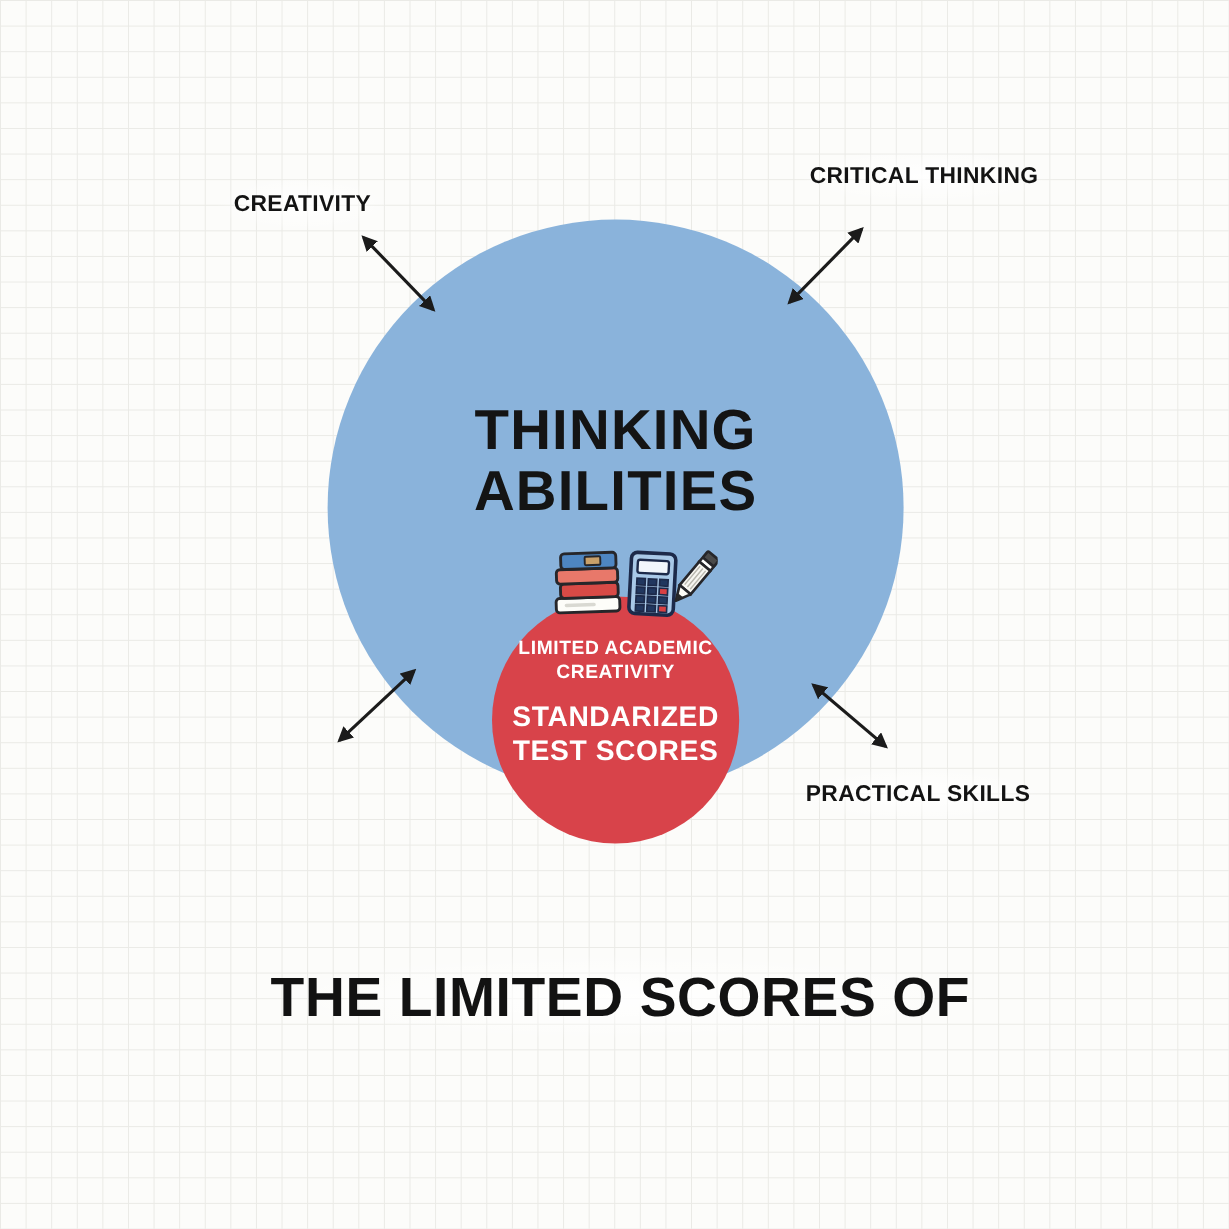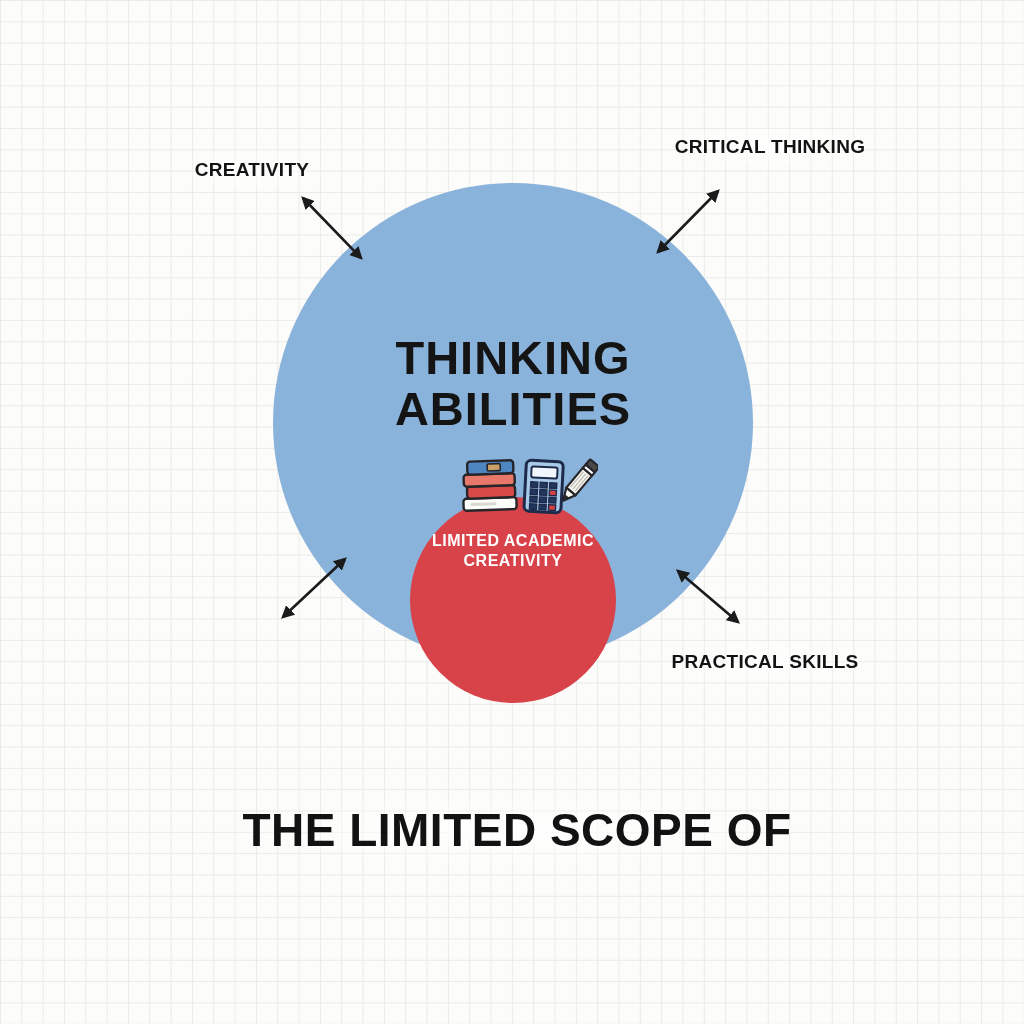--- a/index.html
+++ b/index.html
@@ -78,20 +78,24 @@
       <span>THINKING</span>
       <span>ABILITIES</span>
     </div>
   </div>
 
   <div class="circle-red">
     <div class="inner-small">
       <span>LIMITED ACADEMIC</span>
       <span>CREATIVITY</span>
     </div>
+    <div class="inner-big">
+      <span>STANDARIZED</span>
+      <span>TEST SCORES</span>
+    </div>
   </div>
 
   <svg class="icon-cluster" viewBox="0 0 140 74">
 
     <g transform="rotate(-2 30 36)">
       <rect x="5" y="45" width="53" height="12" rx="3" fill="#fdfdf9" stroke="#26262a" stroke-width="2.4"></rect>
       <rect x="12" y="49.5" width="26" height="3" rx="1.5" fill="#d9d9d2" stroke="none"></rect>
       <rect x="9" y="33" width="48" height="12" rx="3" fill="#d84a46" stroke="#26262a" stroke-width="2.4"></rect>
       <rect x="6" y="21" width="51" height="12" rx="3" fill="#e8786a" stroke="#26262a" stroke-width="2.4"></rect>
       <rect x="10" y="8" width="46" height="13" rx="3" fill="#4e86c2" stroke="#26262a" stroke-width="2.4"></rect>
@@ -143,16 +147,16 @@
     <span>CREATIVITY</span>
   </div>
   <div class="label" id="label-critical">
     <span>CRITICAL THINKING</span>
   </div>
   <div class="label" id="label-practical">
     <span>PRACTICAL SKILLS</span>
   </div>
 
   <div class="footer-title">
-    <span>THE LIMITED SCOPE OF</span>
+    <span>THE LIMITED SCORES OF</span>
   </div>
 
 </div>
 
 </body></html>

